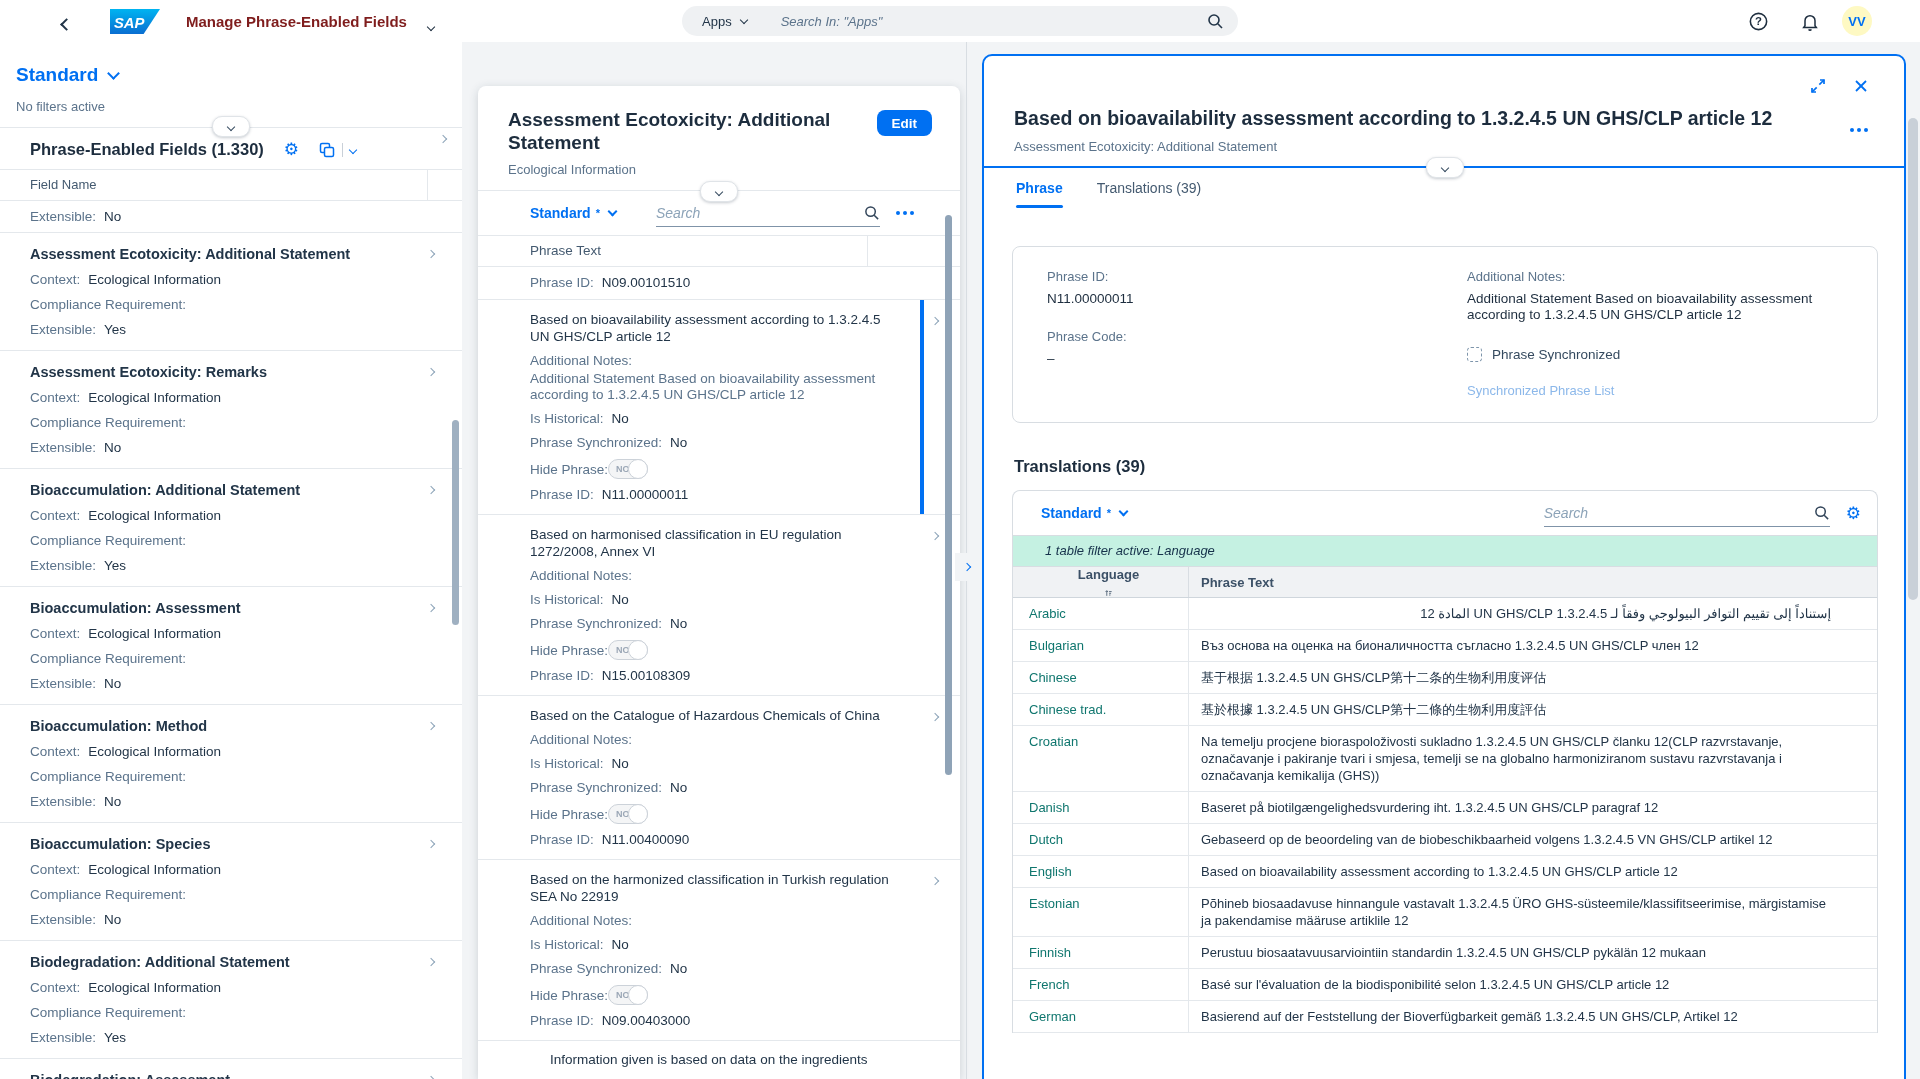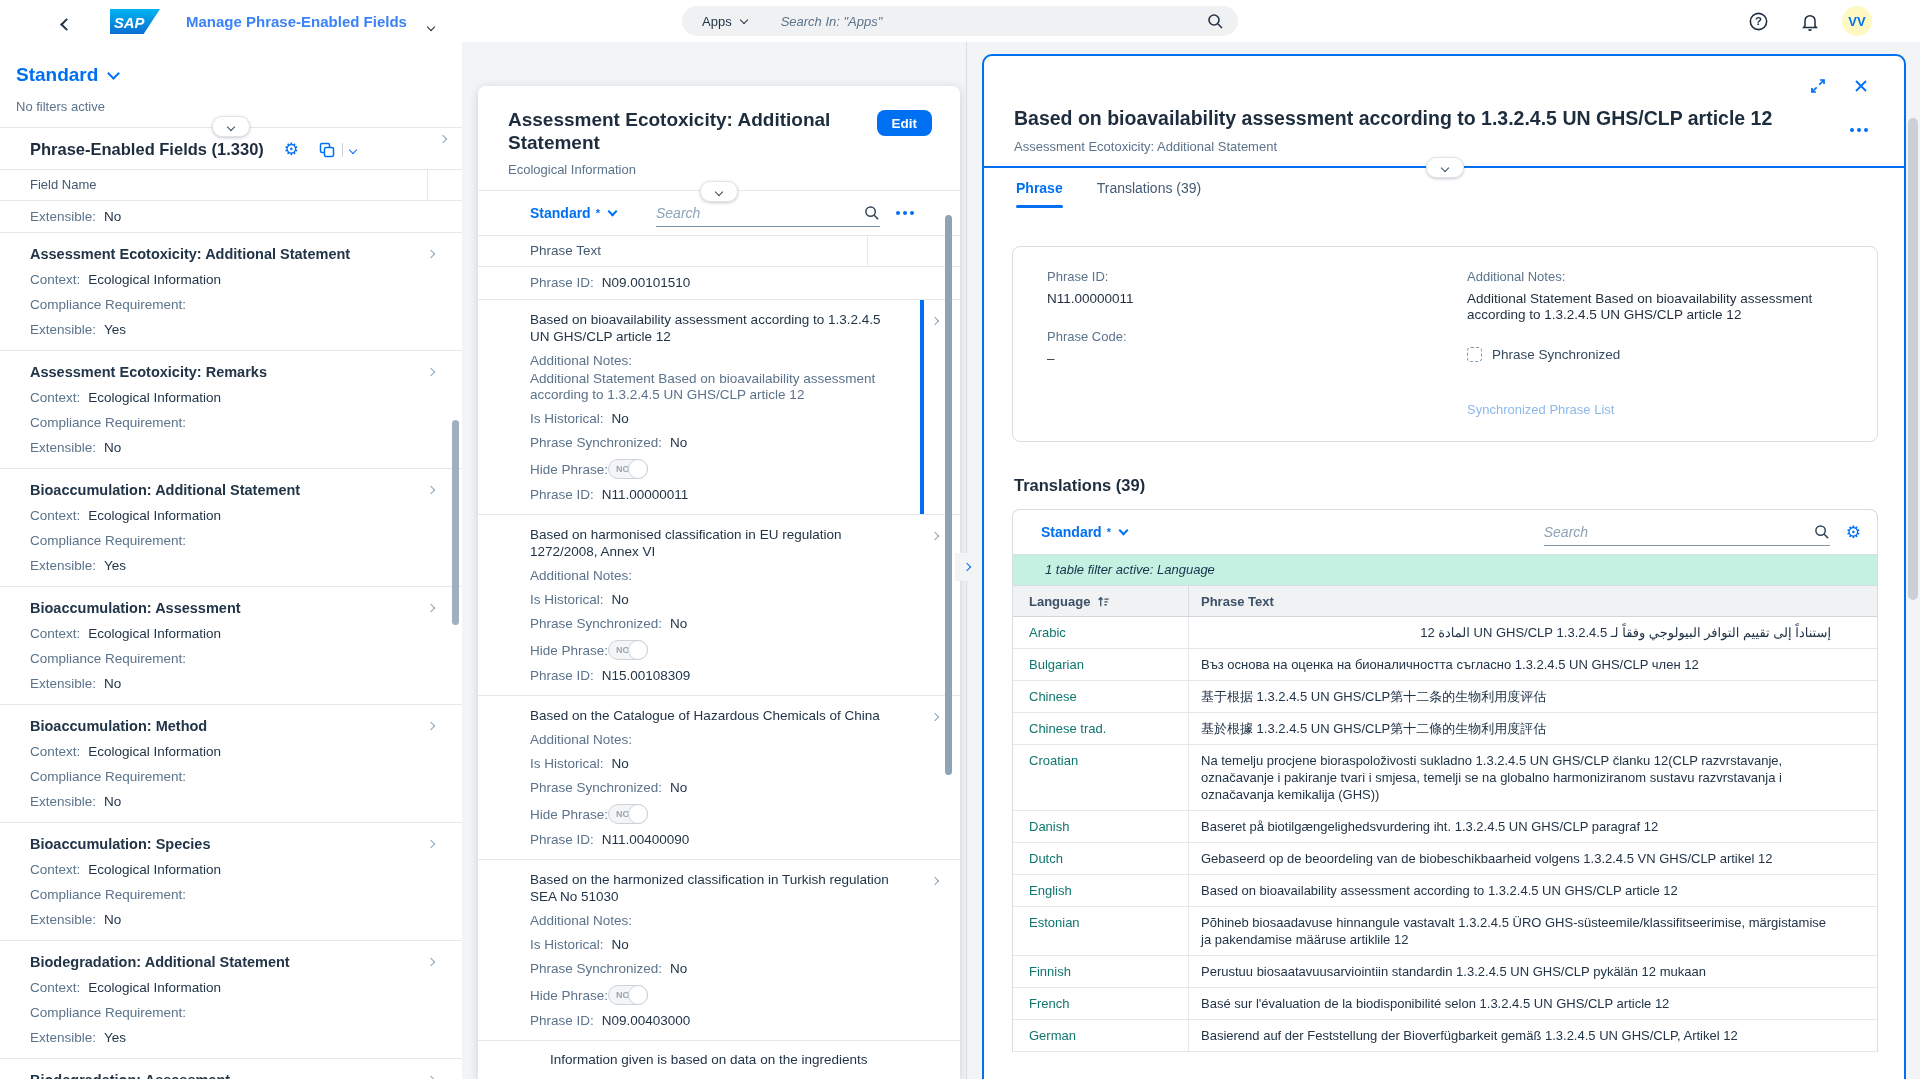--- a/index.html
+++ b/index.html
@@ -8,21 +8,21 @@
   .chev{display:inline-block;width:7px;height:7px;border-right:2px solid currentColor;border-bottom:2px solid currentColor;transform:rotate(-45deg);}
   .chev.down{transform:rotate(45deg);}
   .chev.left{transform:rotate(135deg);}
   .chev.sm{width:5px;height:5px;border-width:1.6px;}
   .dots{display:inline-flex;gap:3px;align-items:center;}
   .dots i{width:4px;height:4px;border-radius:50%;background:#0070f2;}
   
   .shell{position:absolute;left:0;top:0;right:0;height:42px;background:#fff;}
   .shell-back{position:absolute;left:62px;top:15px;color:#223548;cursor:pointer;}
   .shell-logo{position:absolute;left:110px;top:9px;width:50px;height:25px;}
-  .shell-title{position:absolute;left:186px;top:13px;font-size:15px;font-weight:700;color:#3b82f6;display:flex;align-items:flex-end;gap:21px;}
+  .shell-title{position:absolute;left:186px;top:13px;font-size:15px;font-weight:700;color:#7f1d1d;display:flex;align-items:flex-end;gap:21px;}
   .shell-title .chev{color:#1d2d3e;margin-top:-2px;}
   .search-pill{position:absolute;left:682px;top:6px;width:556px;height:30px;background:#eff1f3;border-radius:15px;display:flex;align-items:center;font-size:13px;}
   .search-scope{margin-left:20px;color:#223548;display:flex;align-items:center;gap:9px;justify-content:flex-end;}
   .search-scope .chev{color:#223548;margin-top:-2px;}
   .search-ph{margin-left:34px;font-style:italic;color:#5b738b;flex:1;}
   .search-pill svg{margin-right:14px;}
   .shell-ic{position:absolute;top:10px;width:22px;height:22px;display:flex;align-items:center;justify-content:center;cursor:pointer;}
   .avatar{position:absolute;left:1842px;top:6px;width:30px;height:30px;border-radius:50%;background:#fef9c3;color:#0070f2;font-size:13px;font-weight:700;display:flex;align-items:center;justify-content:center;cursor:pointer;}
   
   .left-panel{position:absolute;left:0;top:42px;width:462px;bottom:0;background:#fff;}
@@ -97,30 +97,30 @@
   .tab.selected{color:#0070f2;font-weight:700;}
   .tab.selected::after{content:"";position:absolute;left:0;right:0;bottom:0;height:3px;border-radius:2px;background:#0070f2;}
   .phrase-box{margin:38px 26px 0 28px;border:1px solid #d8dde2;border-radius:8px;padding:22px 0 24px 34px;display:flex;font-size:13.5px;}
   .pb-col1{width:420px;}
   .pb-col2{width:392px;}
   .flabel{color:#5b738b;font-size:13px;line-height:16px;}
   .fvalue{color:#1d2d3e;line-height:16px;margin-top:6px;}
   .gap22{margin-top:22px;}
   .cb-row{margin-top:24px;display:flex;align-items:center;gap:10px;color:#354a5f;}
   .checkbox{width:15px;height:15px;border:1.5px dashed #7e95ab;border-radius:4px;box-sizing:border-box;flex:none;}
-  .disabled-link{margin-top:40px;font-size:13px;color:#8cb8ea;cursor:pointer;}
+  .disabled-link{margin-top:21px;font-size:13px;color:#8cb8ea;cursor:pointer;}
   .trans-heading{margin:34px 0 0 30px;font-size:16.5px;font-weight:700;color:#1d2d3e;}
   .trans-card{margin:14px 26px 0 28px;border:1px solid #d8dde2;border-radius:8px 8px 0 0;border-bottom:none;overflow:hidden;}
   .trans-toolbar{height:44px;display:flex;align-items:center;padding:0 16px 0 28px;}
   .trans-toolbar .spacer{flex:1;}
   .trans-toolbar .tool-search{margin-left:0;width:286px;}
   .trans-toolbar .gear-glyph{margin-left:16px;cursor:pointer;}
   .filter-info{height:30px;line-height:30px;background:#c5f1e2;border-top:1px solid #d8dde2;font-style:italic;font-size:13px;color:#16324b;padding-left:32px;}
   .thead{display:flex;height:30px;background:#f0f2f4;border-top:1px solid #d8dde2;border-bottom:1px solid #cfd6dc;font-size:13px;font-weight:700;color:#3c5167;}
-  .th-lang{width:176px;box-sizing:border-box;padding-left:16px;border-right:1px solid #d8dde2;display:flex;align-items:center;gap:7px;}
+  .th-lang{width:176px;box-sizing:border-box;padding-left:16px;border-right:1px solid #d8dde2;display:flex;align-items:center;gap:7px;flex-direction:column;}
   .th-text{flex:1;display:flex;align-items:center;padding-left:12px;}
   .trow{display:flex;border-bottom:1px solid #e4e8ec;font-size:13px;}
   .td-lang{width:176px;box-sizing:border-box;padding:7px 0 7px 16px;border-right:1px solid #e4e8ec;color:#0f766e;line-height:17px;}
   .td-text{flex:1;padding:7px 46px 7px 12px;color:#223548;line-height:17px;}
   
   .page-scroll{position:absolute;right:0;top:42px;bottom:0;width:14px;}
   .page-scroll .thumb{position:absolute;right:2px;top:76px;width:10px;height:482px;border-radius:5px;background:#c9d0d8;}
 </style>
 </head>
 <body>
@@ -368,21 +368,21 @@
           <span class="k">Hide Phrase:</span>
         <span class="toggle">
             <span class="tlabel">NO</span>
             <span class="knob"></span>
           </span>
       </div>
       <div class="mline"><span class="k">Phrase ID:</span><span class="v">N11.00400090</span></div>
     </div>
 
     <div class="mrow">
-      <div class="ptitle">Based on the harmonized classification in Turkish regulation SEA No 51030</div>
+      <div class="ptitle">Based on the harmonized classification in Turkish regulation SEA No 22919</div>
       <span class="chev sm"></span>
       <div class="mline"><span class="k">Additional Notes:</span></div>
       <div class="mline"><span class="k">Is Historical:</span><span class="v">No</span></div>
       <div class="mline"><span class="k">Phrase Synchronized:</span><span class="v">No</span></div>
       <div class="toggle-row">
           <span class="k">Hide Phrase:</span>
         <span class="toggle">
             <span class="tlabel">NO</span>
             <span class="knob"></span>
           </span>

